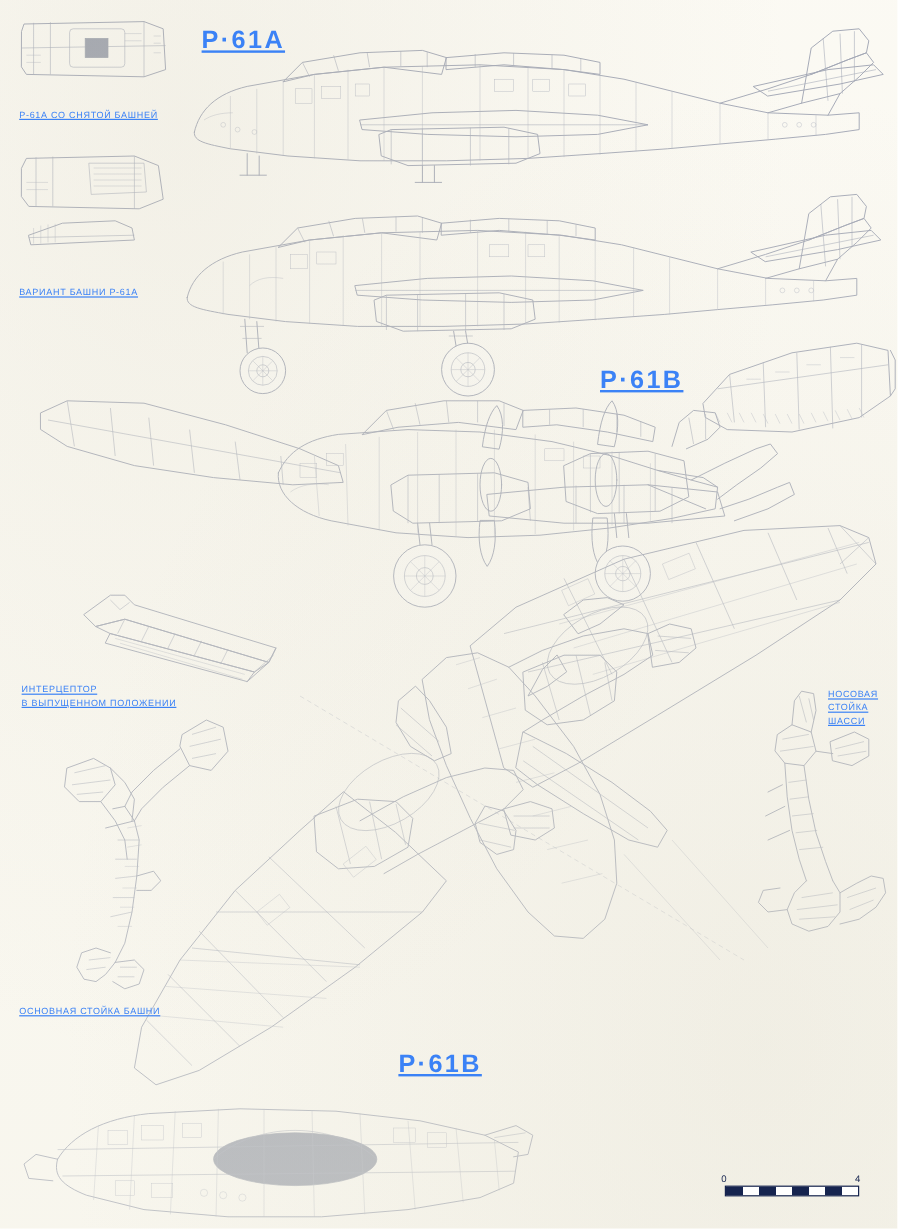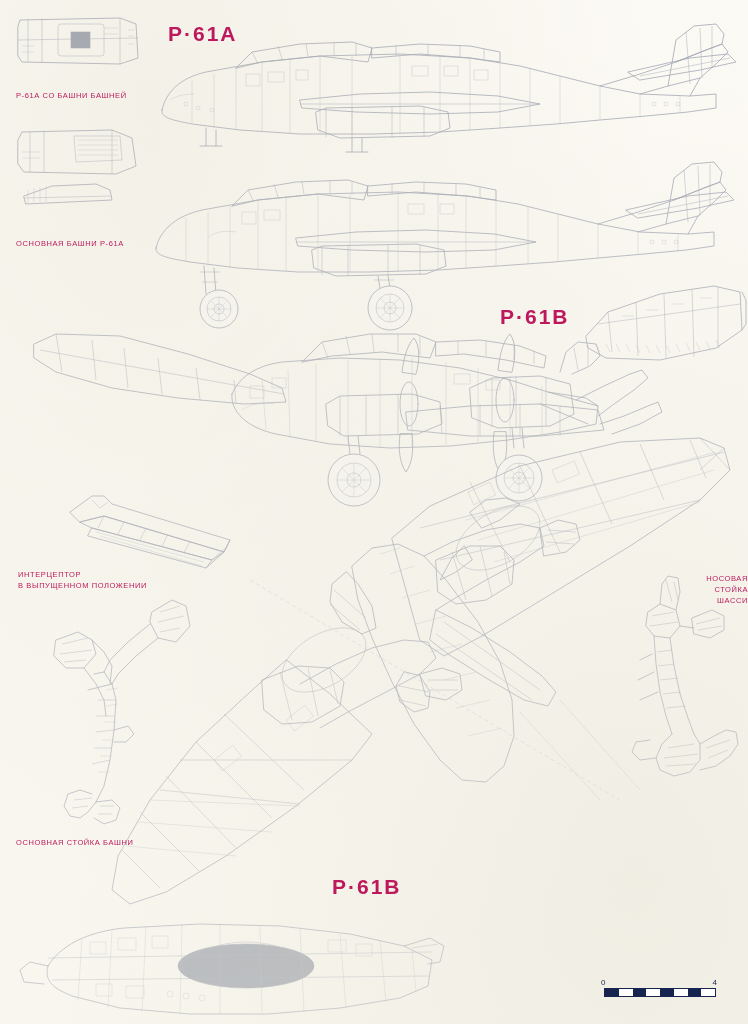--- a/index.html
+++ b/index.html
@@ -62,24 +62,25 @@
   .fill-dark {
     fill: #11204a;
     stroke: #11204a;
     stroke-width: 0.6;
   }
   .dash {
     stroke-dasharray: 4 3;
   }
   .label {
     position: absolute;
-    color: #be185d;
+    color: #3b82f6;
     z-index: 6;
     white-space: pre-line;
     letter-spacing: 0.5px;
+    text-decoration: underline;
   }
   .label-title {
     font-size: 21px;
     font-weight: bold;
     letter-spacing: 2px;
   }
   .label-cap {
     font-size: 7.5px;
     line-height: 1.45;
     letter-spacing: 0.6px;
@@ -426,28 +427,28 @@
     </g>
 
   </svg>
 
   <div class="label label-title" style="left:168px; top:22px;">P·61A</div>
 
   <div class="label label-title" style="left:500px; top:305px;">P·61B</div>
 
   <div class="label label-title" style="left:332px; top:875px;">P·61B</div>
 
-  <div class="label label-cap" style="left:16px; top:91px;">Р-61А СО БАШНИ БАШНЕЙ</div>
-
-  <div class="label label-cap" style="left:16px; top:239px;">ОСНОВНАЯ БАШНИ Р-61А</div>
+  <div class="label label-cap" style="left:16px; top:91px;">Р-61А СО СНЯТОЙ БАШНЕЙ</div>
+
+  <div class="label label-cap" style="left:16px; top:239px;">ВАРИАНТ БАШНИ Р-61А</div>
 
   <div class="label label-cap" style="left:18px; top:570px;">ИНТЕРЦЕПТОР
 В ВЫПУЩЕННОМ ПОЛОЖЕНИИ</div>
 
-  <div class="label label-cap" style="left:690px; top:574px;text-align:right;">НОСОВАЯ
+  <div class="label label-cap" style="left:690px; top:574px;">НОСОВАЯ
 СТОЙКА ШАССИ</div>
 
   <div class="label label-cap" style="left:16px; top:838px;">ОСНОВНАЯ СТОЙКА БАШНИ</div>
 
   <div class="scalebar" style="left:604px; top:978px;">
     <div class="nums">
       <span>0</span>
       <span>4</span>
     </div>
     <div class="bar"></div>

